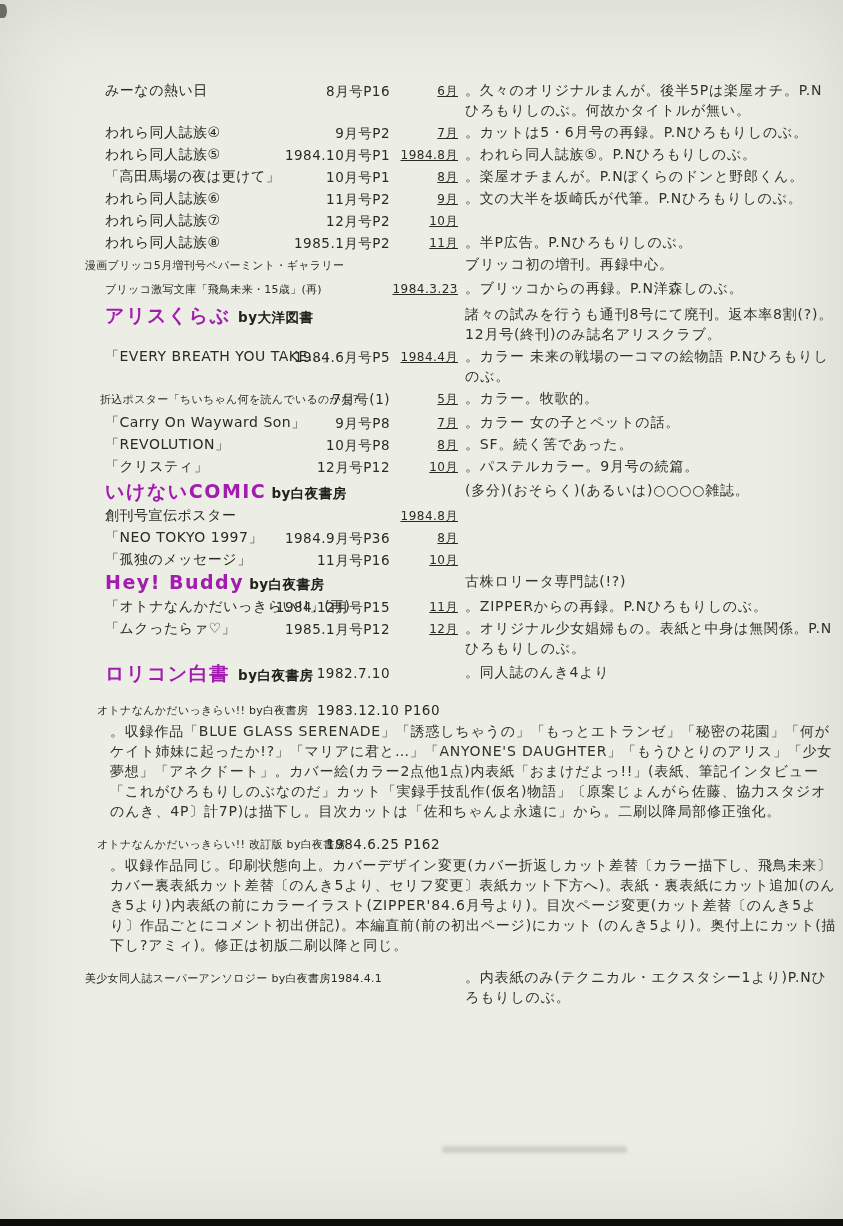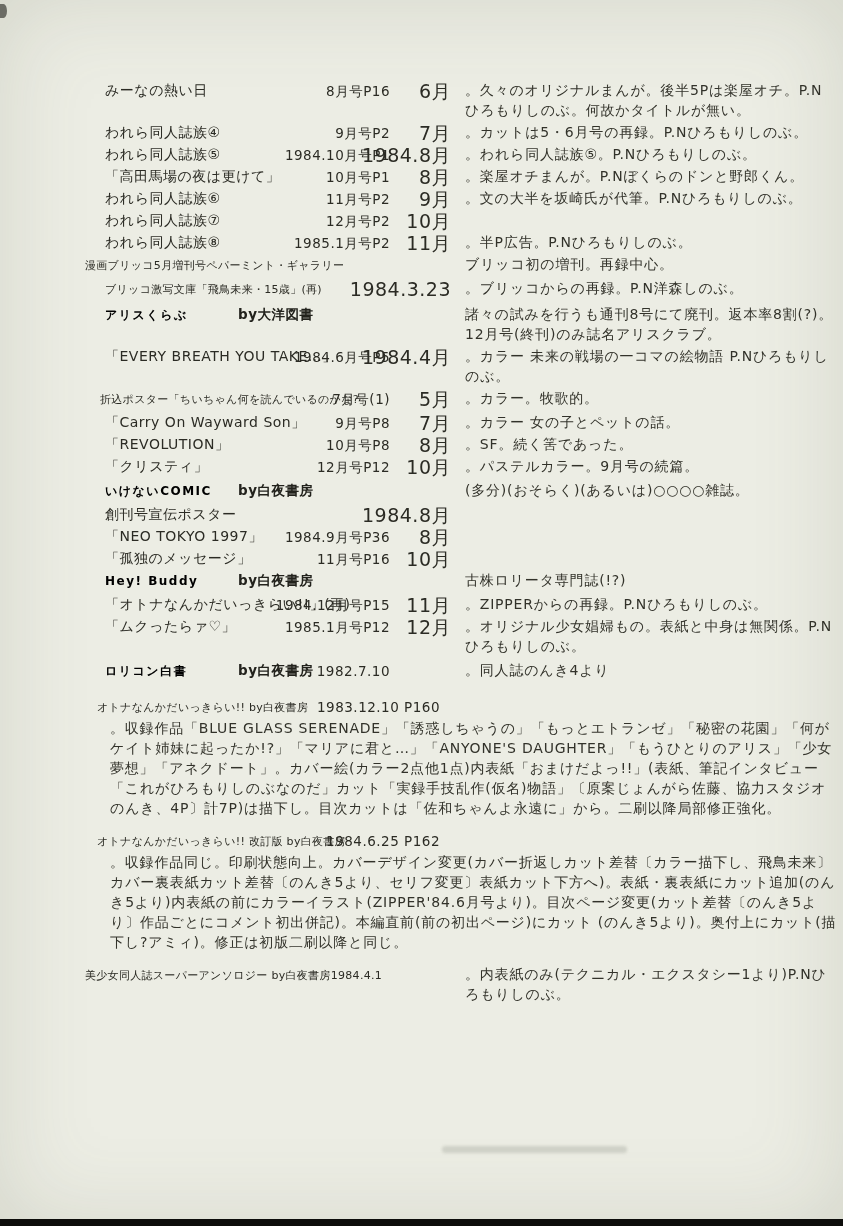--- a/index.html
+++ b/index.html
@@ -5,23 +5,23 @@
   html,body{margin:0;padding:0;}
   body{width:843px;height:1226px;overflow:hidden;background:#a8a8a0;}
   .paper{position:absolute;inset:0;background:#ecede4;box-shadow:inset 0 0 90px rgba(95,100,78,.17);}
   .content{position:absolute;left:105px;top:80px;width:732px;font-family:"DejaVu Sans",sans-serif;color:#2b2b24;}
   .entry{display:flex;align-items:flex-start;margin-bottom:2px;}
   .left{position:relative;width:355px;flex:none;min-height:20px;}
   .title{display:inline-block;white-space:nowrap;font-size:14px;line-height:20px;letter-spacing:.5px;}
   .small .title{font-size:11px;letter-spacing:.3px;line-height:20px;}
   .issue{position:absolute;top:1px;right:70px;font-size:13.5px;line-height:20px;white-space:nowrap;letter-spacing:.5px;}
   .date-wide .issue{right:20px;}
-  .month{position:absolute;top:1px;right:9px;font-size:19px;line-height:20px;white-space:nowrap;letter-spacing:.5px;}
+  .month{position:absolute;top:1px;right:2px;font-size:12px;line-height:20px;white-space:nowrap;letter-spacing:.5px;text-decoration:underline;}
   .comment{flex:1;margin-left:5px;font-size:14px;line-height:20px;letter-spacing:.8px;color:#32322a;}
-  .header .h-title{display:inline-block;min-width:128px;font-size:12px;font-weight:bold;line-height:22px;letter-spacing:1.5px;color:#000000;}
+  .header .h-title{display:inline-block;min-width:128px;font-size:19px;font-weight:bold;line-height:22px;letter-spacing:1.5px;color:#a21caf;}
   .header .h-by{font-size:13.5px;font-weight:bold;letter-spacing:.5px;color:#22221c;}
   .shift-l20 .title{margin-left:-20px;}
   .shift-l8 .title{margin-left:-8px;}
   .shift-l5 .title{margin-left:-5px;}
   .mt-sm{margin-top:4px;}
   .mb-md{margin-bottom:12px;flex-direction:column;}
   .mb-lg{margin-bottom:14px;}
   .bottom-edge{position:absolute;left:0;right:0;bottom:0;height:7px;background:#0d0d0b;}
   .corner-mark{position:absolute;left:0;top:4px;width:7px;height:14px;background:#3c3c36;opacity:.7;border-radius:0 70% 70% 0;}
   .smudge{position:absolute;left:442px;top:1146px;width:185px;height:7px;background:rgba(110,112,100,.22);filter:blur(1.5px);border-radius:3px;}

